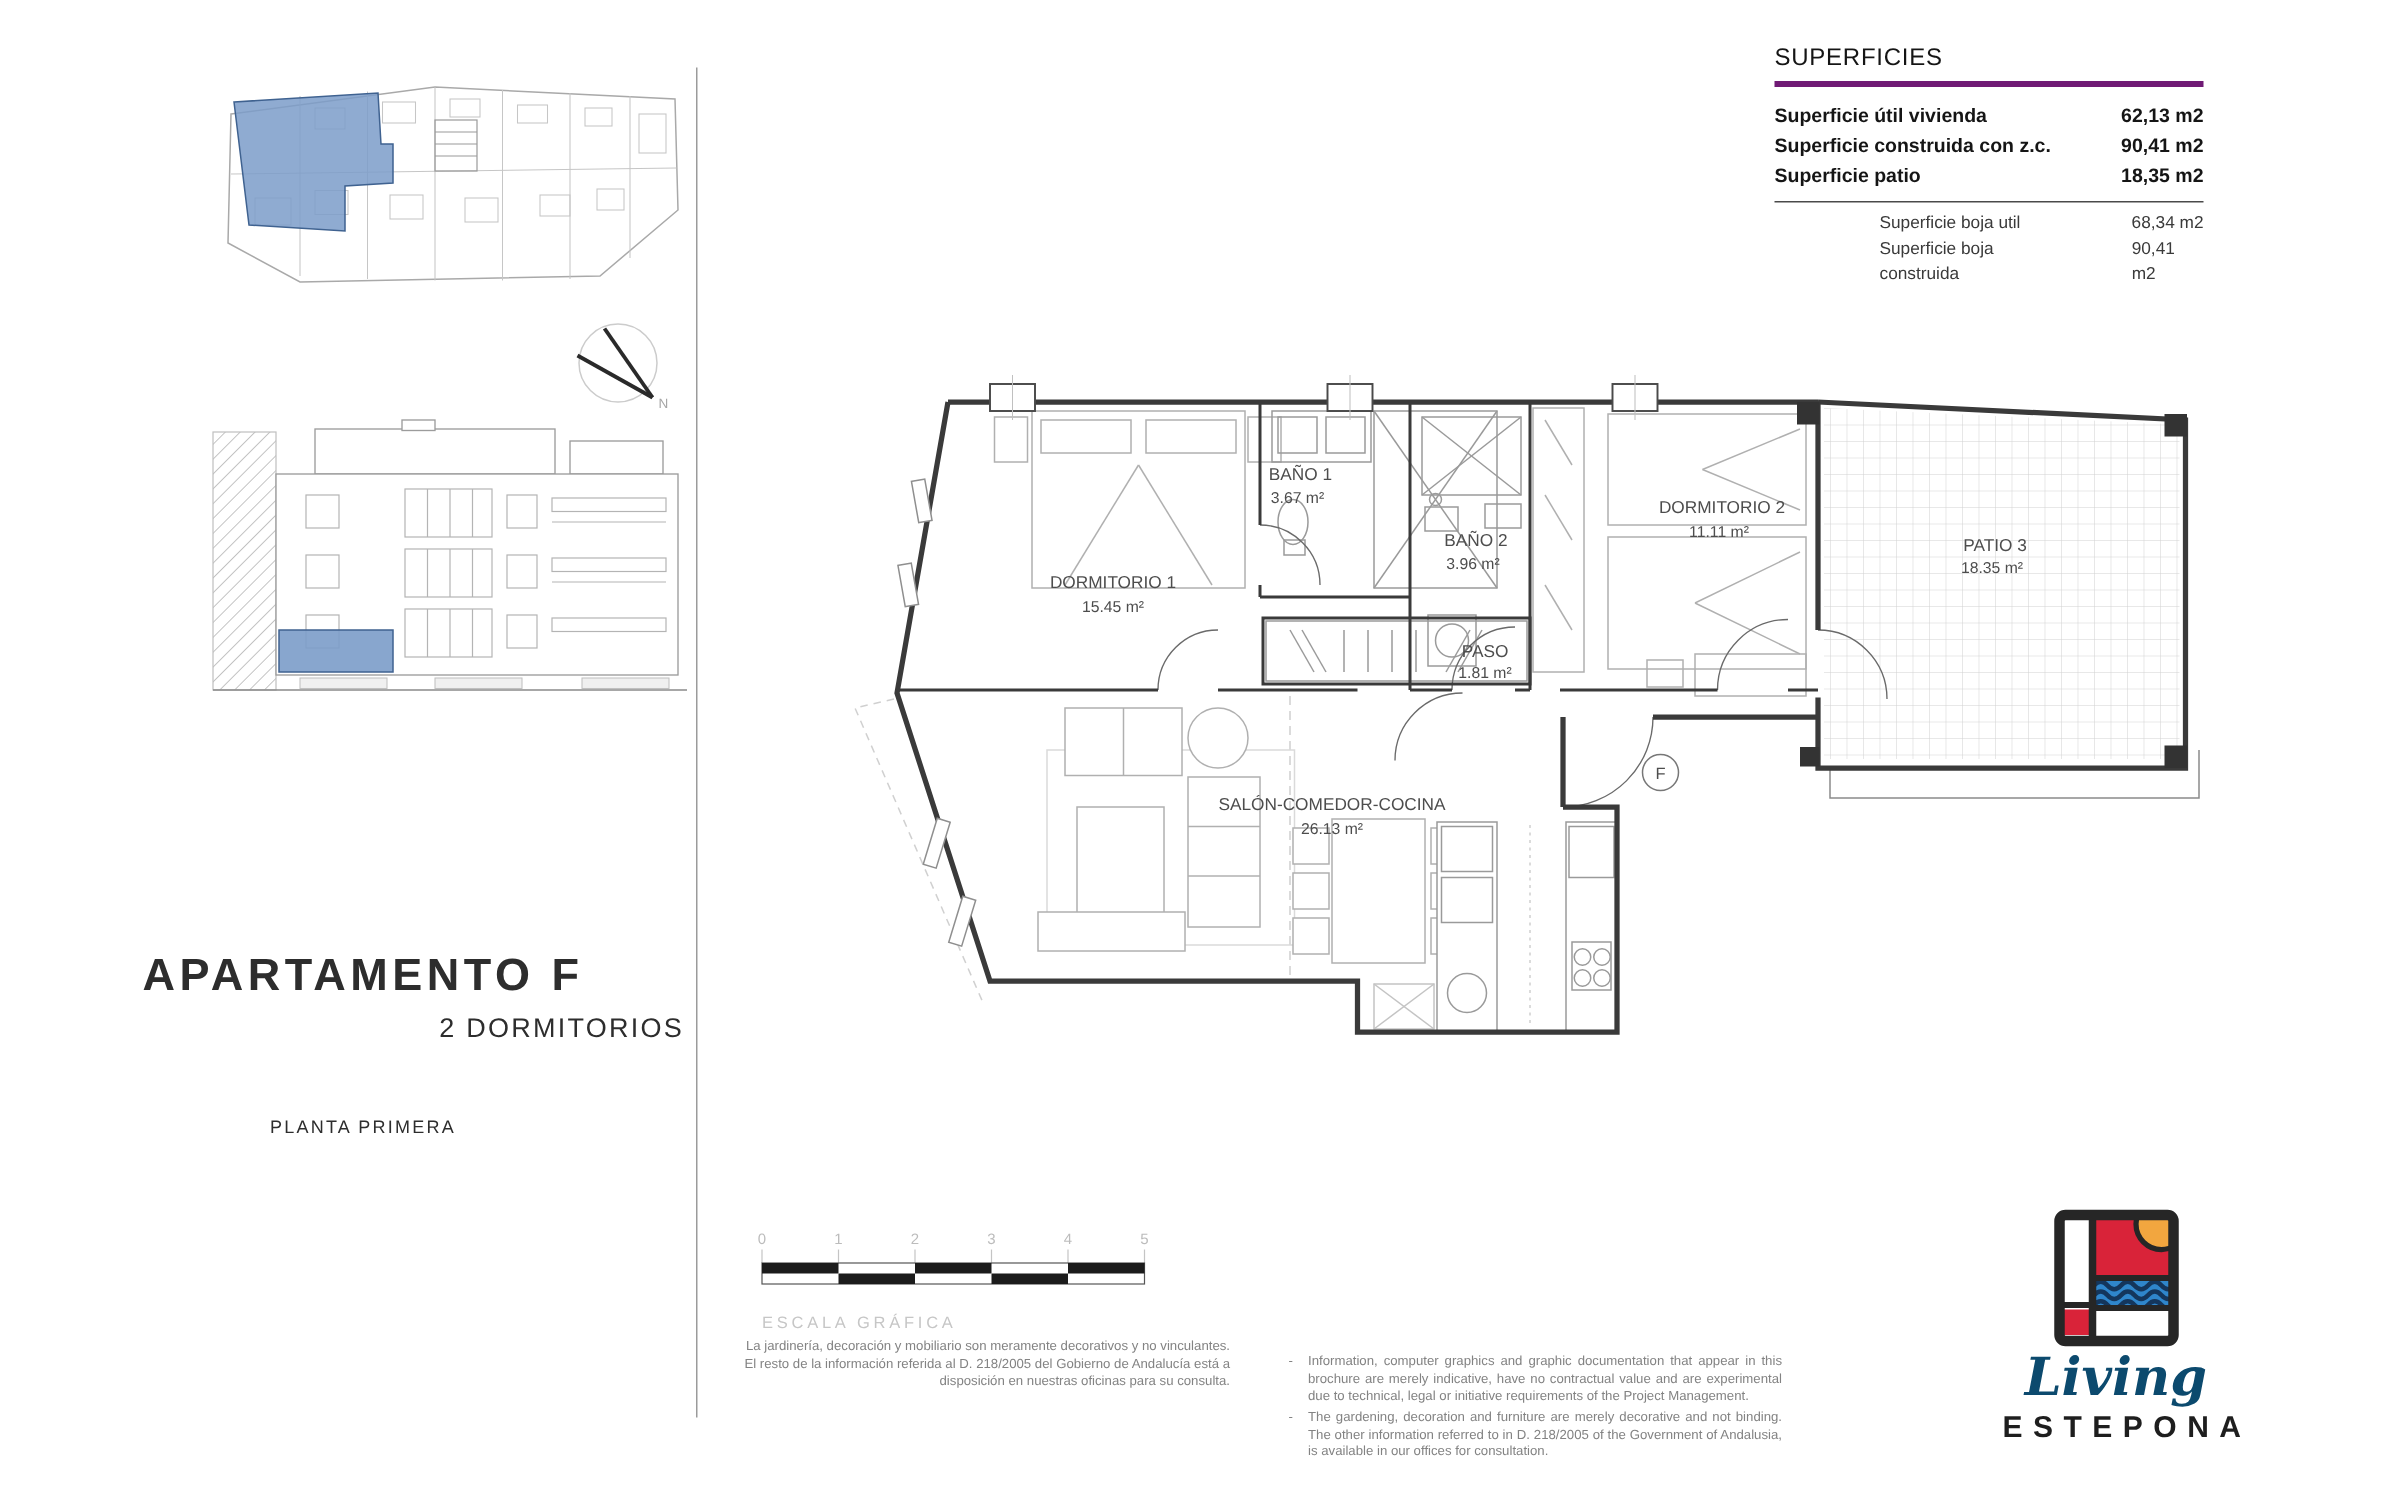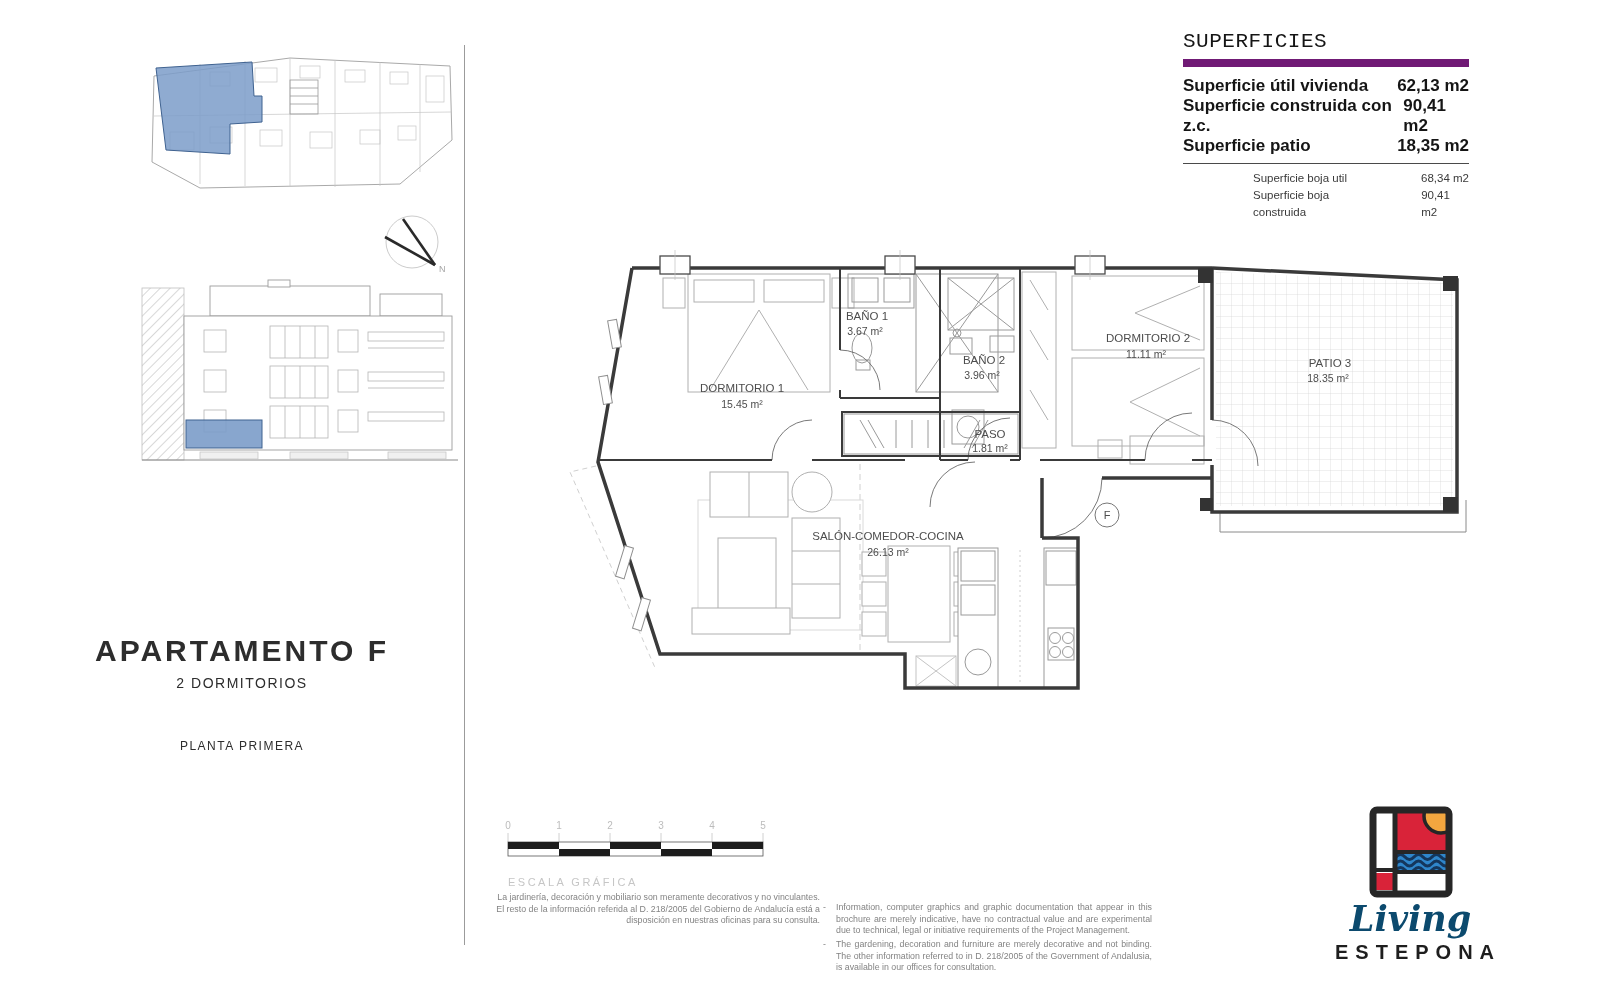--- a/index.html
+++ b/index.html
@@ -6,40 +6,40 @@
   #canvas{position:relative;width:1600px;height:1000px;background:#ffffff;overflow:hidden;
           font-family:"Liberation Sans",sans-serif;}
   .divider{position:absolute;left:464px;top:45px;width:1px;height:900px;background:#9b9b9b;}
 
   .siteplan{position:absolute;left:140px;top:42px;}
   .compass{position:absolute;left:372px;top:208px;}
   .elevation{position:absolute;left:140px;top:278px;}
 
   .titleblock{position:absolute;left:28px;top:634px;width:428px;text-align:center;color:#2d2d2d;}
   .tb-title{font-size:30px;letter-spacing:3px;font-weight:700;}
-  .tb-sub{font-size:14px;letter-spacing:1.5px;margin-top:7px;}
+  .tb-sub{font-size:18px;letter-spacing:1.5px;margin-top:7px;text-align:right;}
   .tb-floor{font-size:12px;letter-spacing:1.5px;margin-top:48px;}
 
   .surfaces{position:absolute;left:1183px;top:30px;width:286px;color:#151515;}
-  .sf-head{font-size:21px;letter-spacing:.5px;padding-bottom:6px;border-bottom:8px solid #701a75;margin-bottom:9px;font-family:Liberation Mono, monospace;}
-  .sf-row{display:flex;justify-content:space-between;font-size:17px;font-weight:bold;line-height:20px;}
+  .sf-head{font-size:16px;letter-spacing:.5px;padding-bottom:6px;border-bottom:4px solid #701a75;margin-bottom:9px;}
+  .sf-row{display:flex;justify-content:space-between;font-size:13px;font-weight:bold;line-height:20px;}
   .sf-divider{border-top:1px solid #4a4a4a;margin-top:7px;padding-top:6px;}
   .sf-srow{display:flex;justify-content:space-between;font-size:11.5px;line-height:17px;font-weight:normal;color:#3a3a3a;padding-left:70px;gap:36px;}
 
   .plan{position:absolute;left:560px;top:250px;}
   .plan text{font-family:"Liberation Sans",sans-serif;fill:#4d4d4d;}
   .room-name{font-size:11.5px;}
   .room-area{font-size:10.5px;}
 
   .scalebar{position:absolute;left:490px;top:818px;}
   .scale-caption{position:absolute;left:508px;top:876px;font-size:11px;letter-spacing:2.5px;color:#c6c6c6;}
 
   .disc{position:absolute;font-size:8.8px;line-height:1.33;color:#838383;}
   .disc-es{left:478px;top:892px;width:342px;}
-  .disc-en{left:820px;top:902px;width:332px;text-align:justify;}
+  .disc-en{left:856px;top:902px;width:332px;text-align:justify;}
   .disc-item{position:relative;padding-left:16px;margin-bottom:2px;}
   .disc-item:before{content:"-";position:absolute;left:3px;}
   .disc-cont{padding-left:16px;text-align:right;}
 
   .logo{position:absolute;left:1328px;top:806px;width:165px;text-align:center;}
   .logo svg{display:block;margin:0 auto;}
   .logo-script{font-family:"DejaVu Serif",serif;font-style:italic;font-weight:bold;font-size:35px;color:#0c4a6e;line-height:1.05;margin-top:3px;}
   .logo-name{font-size:20px;font-weight:600;letter-spacing:7px;text-indent:7px;color:#1e1e1e;margin-top:3px;}
 </style>
 </head>

